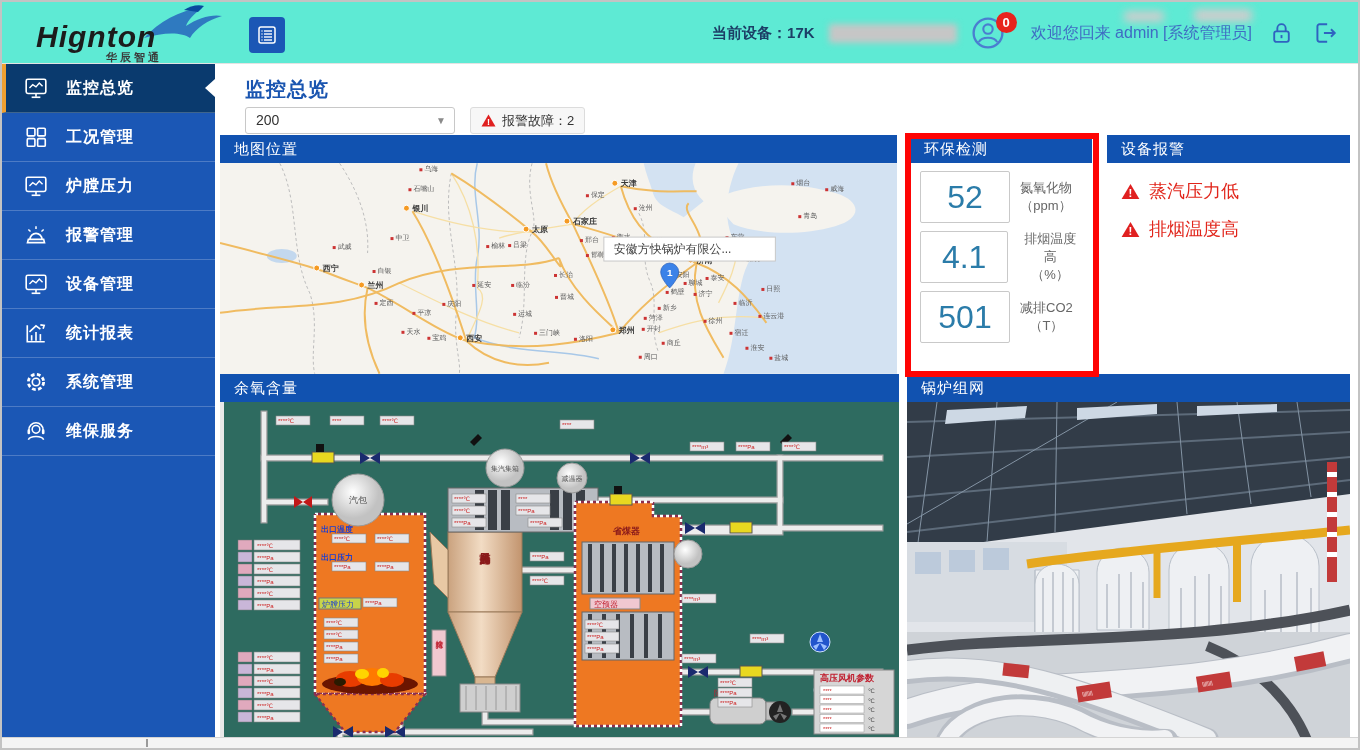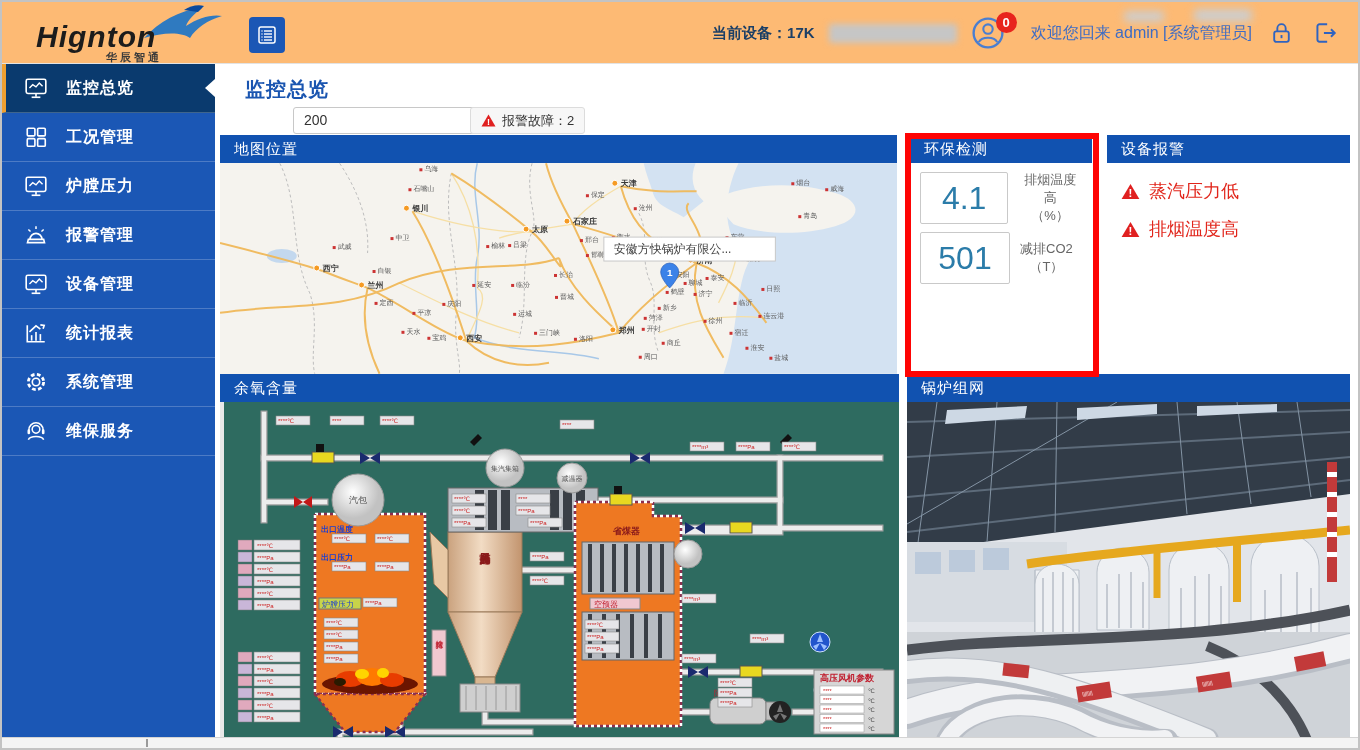--- a/index.html
+++ b/index.html
@@ -1,20 +1,20 @@
 <!DOCTYPE html>
 <html><head>
 <meta charset="utf-8">
 <style>
   * { margin:0; padding:0; box-sizing:border-box; }
   html,body { width:1360px; height:750px; background:#e9e9e9; font-family:"Liberation Sans","DejaVu Sans",sans-serif; }
   .window { position:relative; width:1360px; height:750px; background:#fff; border:2px solid #c3c3c3; overflow:hidden; }
 
   
-  .topbar { position:absolute; left:0; top:0; width:100%; height:62px; background:#fdba74; border-bottom:1px solid #e3e3e3; z-index:5; }
+  .topbar { position:absolute; left:0; top:0; width:100%; height:62px; background:#5eead4; border-bottom:1px solid #e3e3e3; z-index:5; }
   .logo { position:absolute; left:26px; top:4px; width:195px; height:56px; }
   .logo .word { position:absolute; left:8px; top:14px; font-size:30px; font-weight:bold; font-style:italic; color:#1c1c1c; letter-spacing:1px; }
   .logo .sub { position:absolute; left:78px; top:44px; font-size:11px; font-weight:bold; color:#3a3a3a; letter-spacing:3px; }
   .logo svg { position:absolute; left:96px; top:-2px; }
   .menu-btn { position:absolute; left:247px; top:15px; width:36px; height:36px; background:#1b57b5; border-radius:4px; display:flex; align-items:center; justify-content:center; cursor:pointer; }
   .top-right { position:absolute; right:18px; top:0; height:62px; display:flex; align-items:center; gap:14px; }
   .device-label { font-size:15px; font-weight:bold; color:#1c3f66; }
   .blur-block { width:128px; height:19px; background:#c6c6c6; border-radius:2px; filter:blur(3px); }
   .smudge { position:absolute; background:#cdcdcd; filter:blur(4px); border-radius:3px; }
   .user-wrap { position:relative; width:46px; height:34px; }
@@ -25,21 +25,21 @@
   
   .sidebar { position:absolute; left:0; top:62px; width:213px; height:686px; background:#1b57b5; z-index:4; }
   .side-item { position:relative; height:49px; display:flex; align-items:center; gap:18px; padding-left:22px; border-bottom:1px solid rgba(255,255,255,.22); cursor:pointer; }
   .side-item .lbl { color:#fff; font-size:16px; font-weight:bold; letter-spacing:1px; }
   .side-item.active { background:#0a3a6e; border-left:4px solid #f0a030; padding-left:18px; }
   .side-item.active::after { content:""; position:absolute; right:0; top:50%; margin-top:-9px; border:9px solid transparent; border-right:10px solid #fff; }
 
   
   .main { position:absolute; left:213px; top:62px; right:0; bottom:0; background:#fff; }
   .page-title { position:absolute; left:30px; top:12px; font-size:20px; font-weight:bold; color:#1a55b0; letter-spacing:1px; }
-  .select-box { position:absolute; left:30px; top:43px; width:210px; height:27px; background:#fff; border:1px solid #c8c8c8; border-radius:3px; font-size:14px; color:#333; line-height:25px; padding:0 10px; cursor:pointer;margin-left:48px; }
+  .select-box { position:absolute; left:30px; top:43px; width:210px; height:27px; background:#fff; border:1px solid #c8c8c8; border-radius:3px; font-size:14px; color:#333; line-height:25px; padding:0 10px; cursor:pointer; }
   .select-box .caret { position:absolute; right:8px; top:0; color:#8a8a8a; font-size:10px; }
   .alarm-chip { position:absolute; left:255px; top:43px; height:27px; background:#f7f7f7; border:1px solid #dcdcdc; border-radius:3px; display:flex; align-items:center; gap:6px; padding:0 10px; font-size:13px; color:#333; }
 
   .panel-header { height:28px; background:#1152b0; color:#fff; font-size:15px; line-height:28px; padding-left:14px; letter-spacing:1px; }
   .panel { position:absolute; background:#fff; }
   .p-map    { left:5px;   top:71px;  width:677px; }
   .p-env    { left:695px; top:71px;  width:182px; }
   .p-alarm  { left:892px; top:71px;  width:243px; }
   .p-boiler { left:5px;   top:310px; width:679px; }
   .p-video  { left:692px; top:310px; width:443px; }
@@ -404,20 +404,27 @@
             <text id="map-tooltip-text" x="395" y="90" font-size="12" fill="#444">安徽方快锅炉有限公...</text>
           </g>
         </svg>
       </div>
     </div>
 
     <div class="panel p-env">
       <div class="panel-header">环保检测</div>
       <div class="env-body">
         <div class="metric">
+          <div class="vbox">52</div>
+          <div class="mlabel">
+            <div>氮氧化物</div>
+            <div>（ppm）</div>
+          </div>
+        </div>
+        <div class="metric">
           <div class="vbox">4.1</div>
           <div class="mlabel">
             <div>排烟温度高</div>
             <div>（%）</div>
           </div>
         </div>
         <div class="metric">
           <div class="vbox">501</div>
           <div class="mlabel">
             <div>减排CO2</div>

